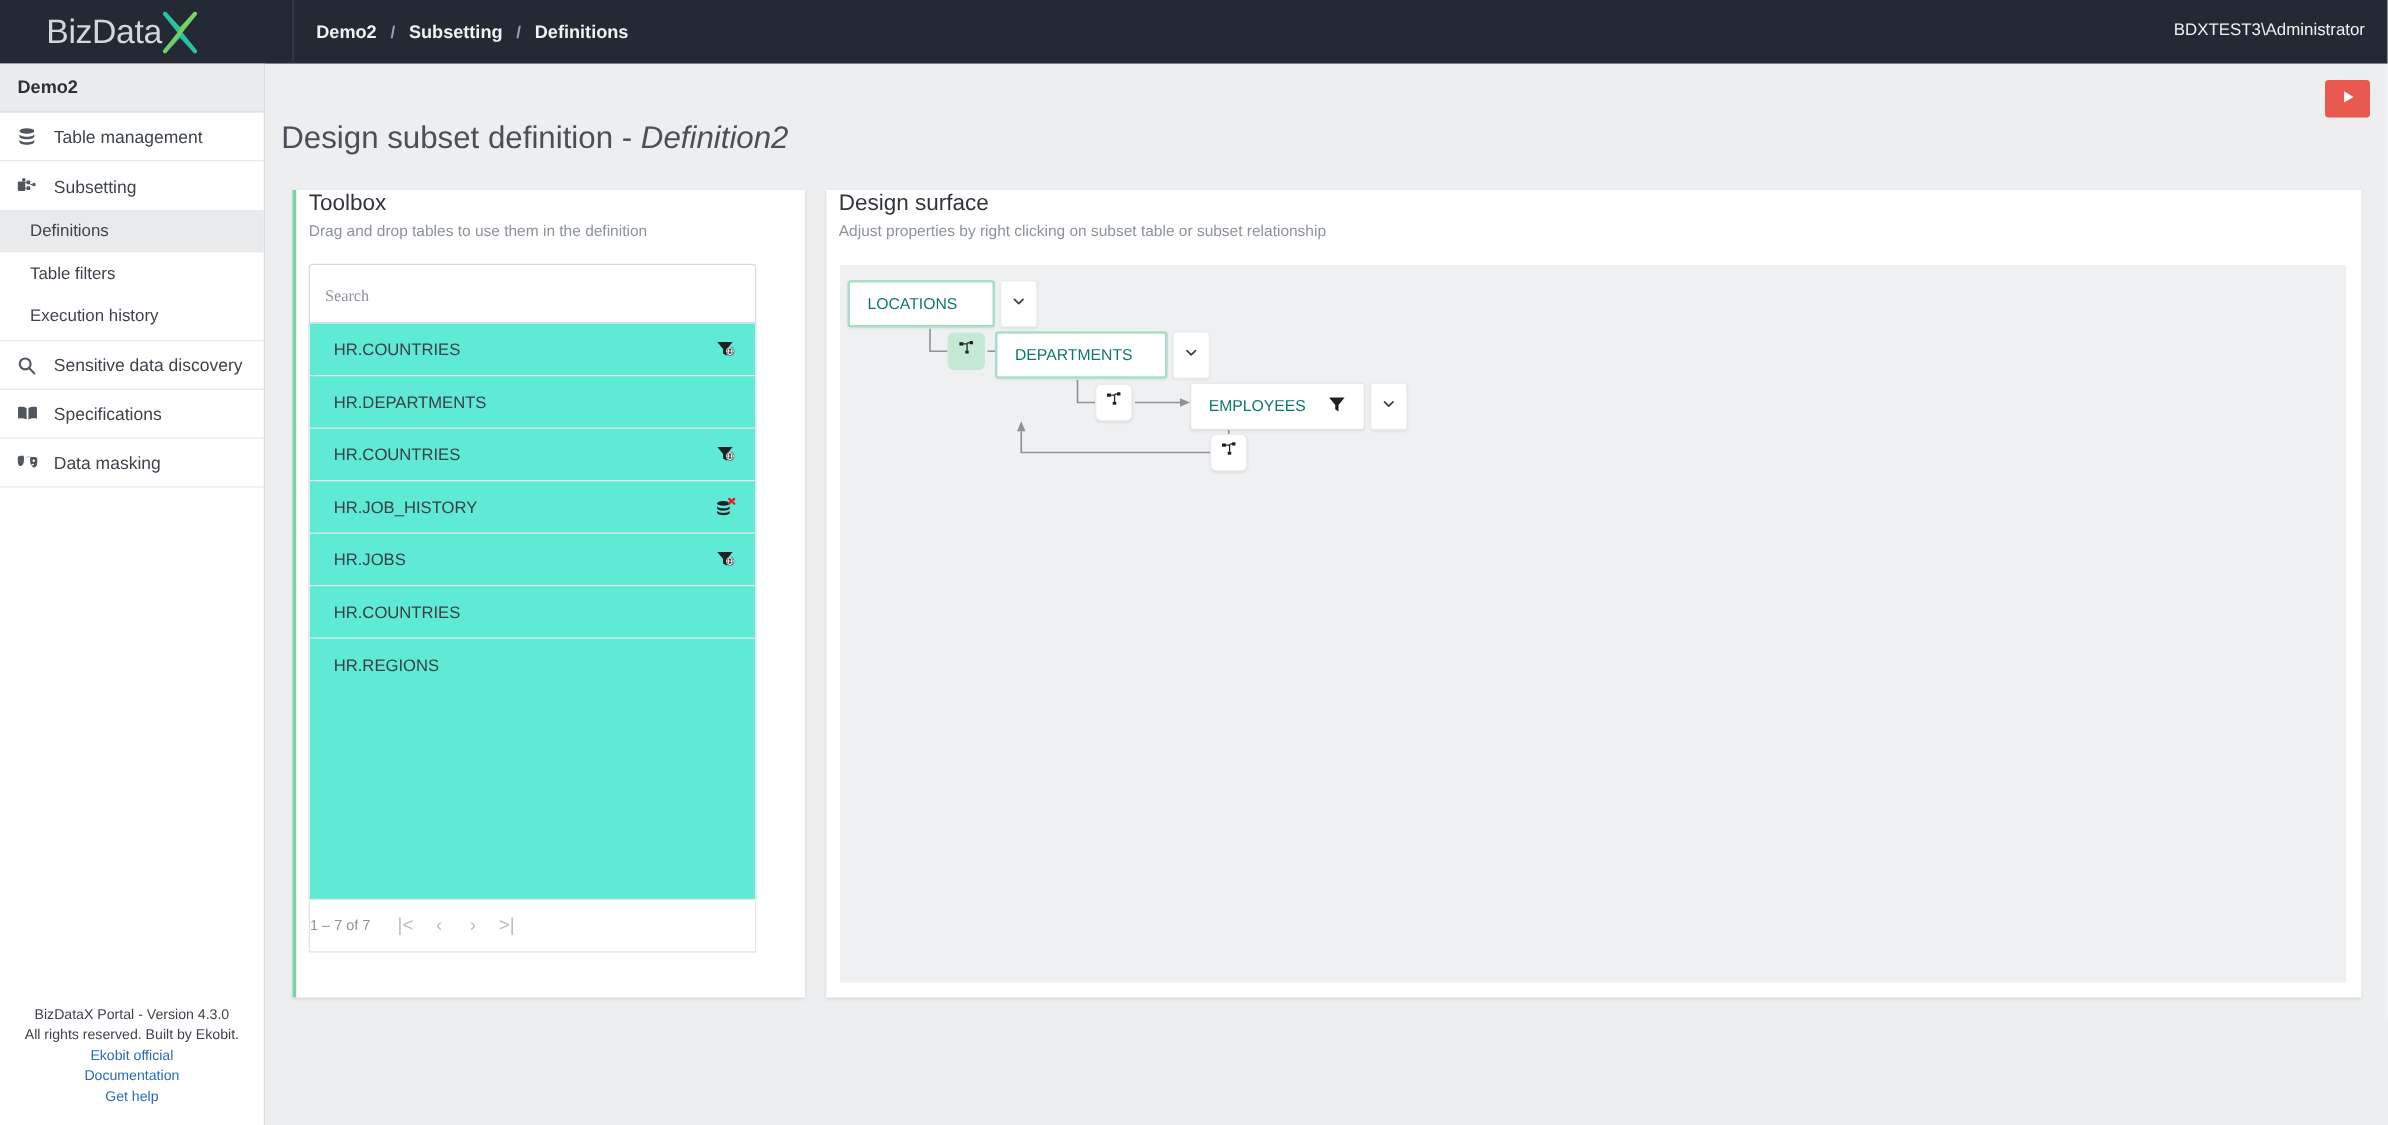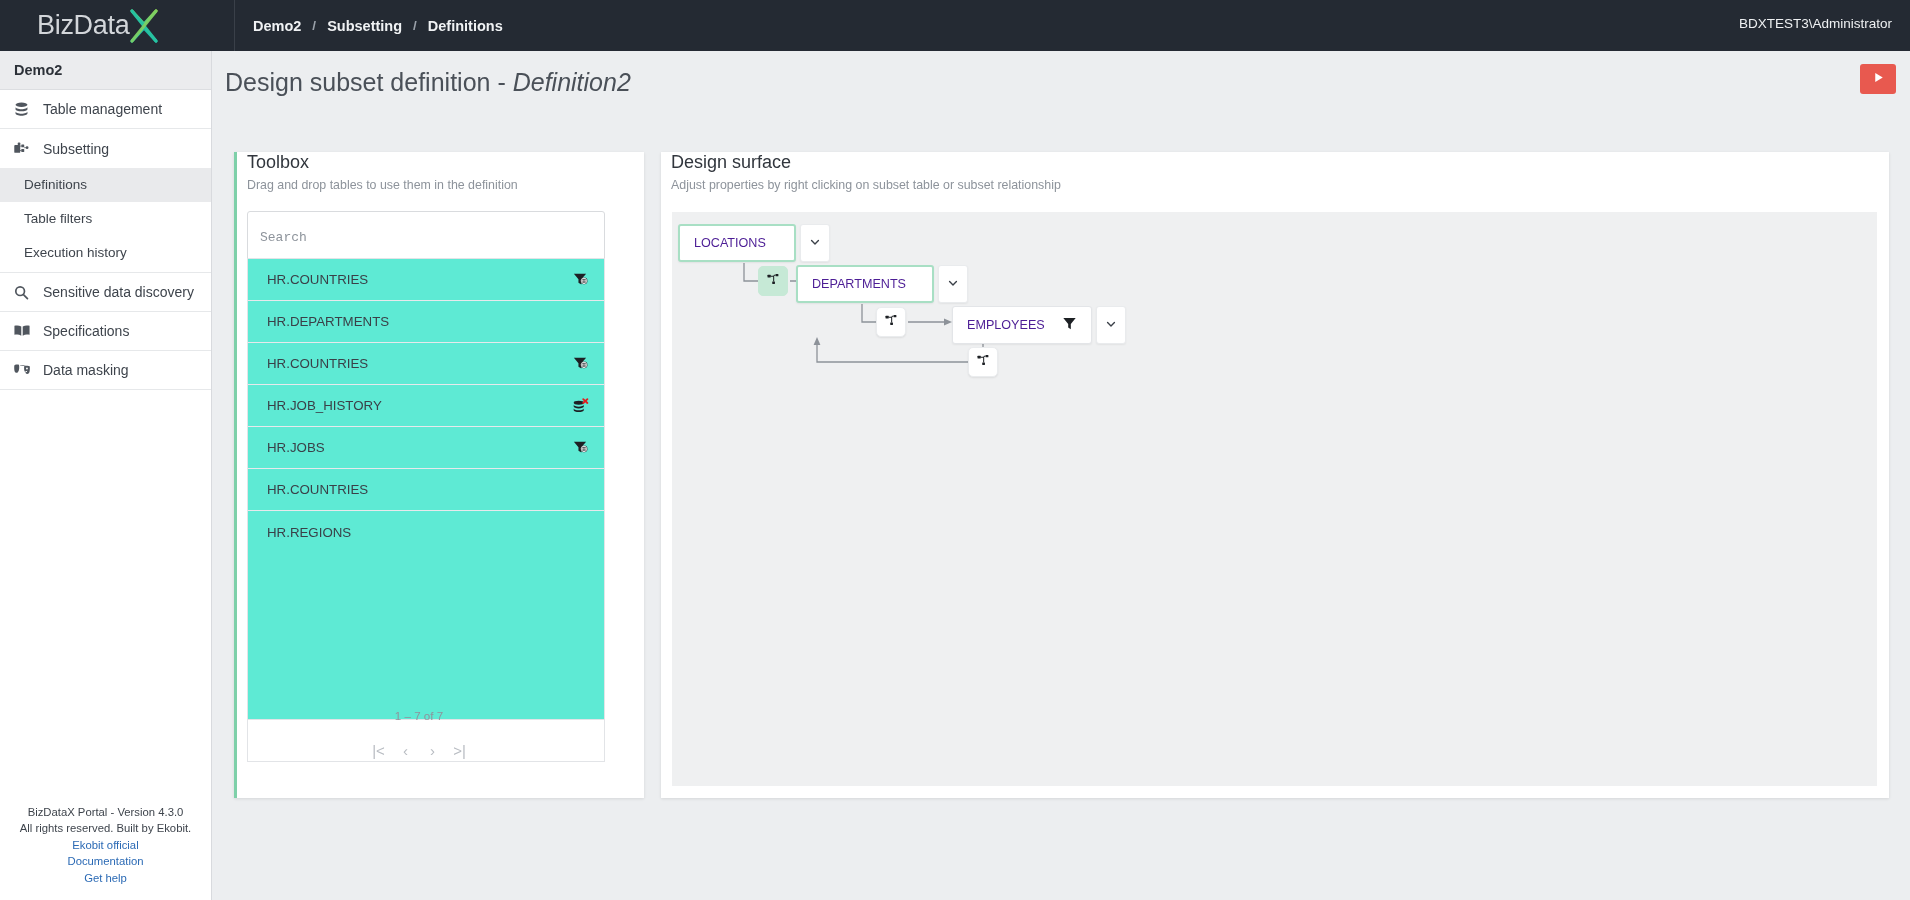--- a/index.html
+++ b/index.html
@@ -81,21 +81,21 @@
   }
   .footer a { color: #2b6ab5; text-decoration: none; display: block; }
 
   
   .main {
     position: absolute; top: 51px; left: 212px;
     width: 1698px; height: 849px;
     background: #eceef0;
   }
   .page-title {
-    position: absolute; top: 0; left: 13px;
+    position: absolute; top: 28px; left: 13px;
     font-size: 25px; color: #4a5058; font-weight: 400;
   }
   .page-title em { font-style: italic; }
   .run-btn {
     position: absolute; top: 13px; right: 14px;
     width: 36px; height: 30px; border-radius: 3px;
     background: #e8594f; border: none; cursor: pointer;
     display: flex; align-items: center; justify-content: center;
   }
 
@@ -115,21 +115,21 @@
   .panel-head { position: absolute; top: 0px; left: 10px; }
   .panel-title { font-size: 18px; color: #31363d; font-weight: 400; }
   .panel-sub { font-size: 12.4px; color: #8d939b; margin-top: 5px; }
 
   .search-box {
     position: absolute; top: 59px; left: 10px;
     width: 358px; height: 52px;
     border: 1px solid #d9dbde; border-radius: 3px;
     background: #fff; padding: 0 12px;
     font-size: 13px; color: #35393f;
-    font-family: Liberation Mono, monospace;
+    font-family: Liberation Serif, serif;
     outline: none;
   }
   .search-box::placeholder { color: #8d939b; }
 
   .tablelist {
     position: absolute; top: 106px; left: 10px;
     width: 358px; height: 462px;
     border: 1px solid #e2e4e7;
     background: #5eead4;
   }
@@ -142,22 +142,22 @@
     cursor: grab;
   }
   .table-row:last-child { border-bottom: none; }
   .row-ico { width: 20px; height: 20px; display: flex;
     align-items: center; justify-content: center; }
 
   .paginator {
     position: absolute; top: 568px; left: 10px;
     width: 358px; height: 42px;
     border: 1px solid #e2e4e7; border-top: none;
-    display: flex; align-items: center; justify-content: flex-end;
-    gap: 17px; padding-right: 14px; flex-direction: column;
+    display: flex; align-items: center; justify-content: flex-start;
+    gap: 17px; padding-right: 14px;
   }
   .pg-range { font-size: 11.6px; color: #8e949c; }
   .pg-btns { display: flex; align-items: center; gap: 5px; }
   .pg-btn {
     width: 22px; height: 22px; display: flex;
     align-items: center; justify-content: center;
     color: #b8bcc2; font-size: 15px; cursor: pointer;
     background: none; border: none; padding: 0;
     font-family: "Liberation Sans", sans-serif;
   }
@@ -176,21 +176,21 @@
   }
 
   .node {
     position: absolute; display: flex; align-items: center;
   }
   .node-box {
     height: 38px; background: #ffffff;
     border: 1px solid #e3e5e8; border-radius: 3px;
     display: flex; align-items: center; justify-content: space-between;
     padding: 0 14px; gap: 16px;
-    font-size: 12.6px; color: #4c1d95;
+    font-size: 12.6px; color: #0f766e;
     box-shadow: 0 1px 2px rgba(0,0,0,0.06);
     cursor: pointer;
   }
   .node-box.sel { border: 2px solid #a8dfc4; }
   .node-caret {
     width: 30px; height: 38px; margin-left: 4px;
     background: #fff; border: 1px solid #e9ebed; border-radius: 3px;
     display: flex; align-items: center; justify-content: center;
     cursor: pointer; box-shadow: 0 1px 2px rgba(0,0,0,0.06);
   }

